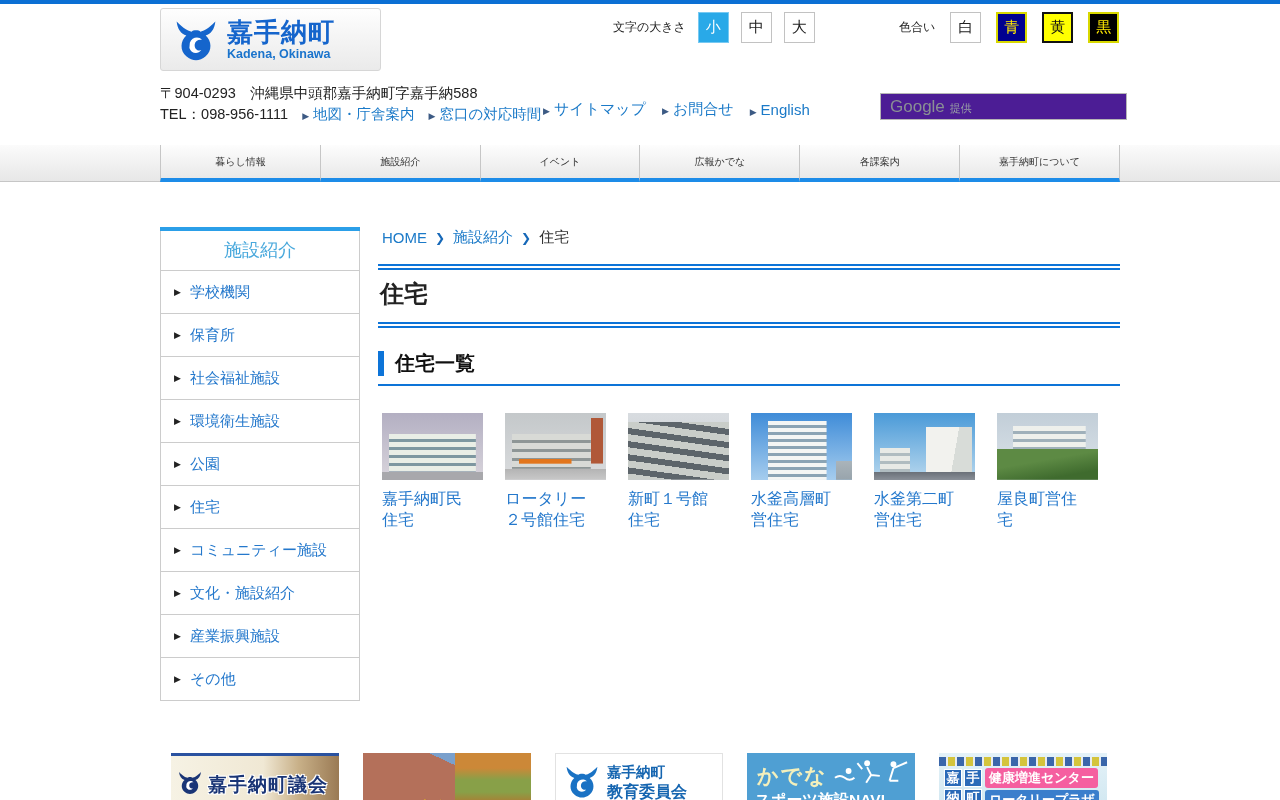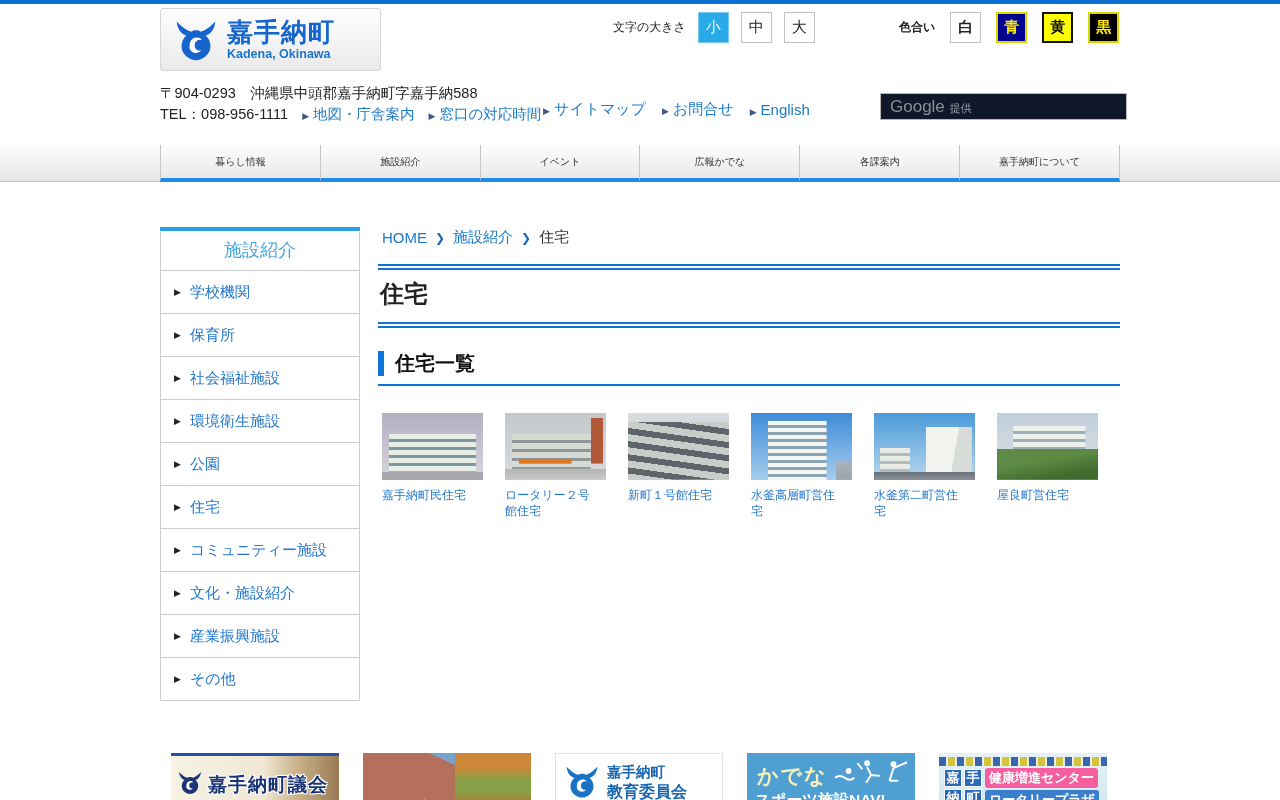--- a/index.html
+++ b/index.html
@@ -14,37 +14,37 @@
   .logo-box { position:absolute; left:160px; top:8px; width:221px; height:63px; box-sizing:border-box;
     border:1px solid #d6d6d6; border-radius:3px; background:linear-gradient(#fefefe,#eaeaea);
     display:flex; align-items:center; padding-left:12px; cursor:pointer; }
   .logo-mark svg { width:46px; height:44px; display:block; }
   .logo-text { margin-left:8px; }
   .logo-title { font-size:26px; font-weight:bold; color:#1565cc; letter-spacing:1px; line-height:1; }
   .logo-sub { font-size:12.5px; font-weight:bold; color:#1b74cc; margin-top:3px; line-height:1; }
 
   .ctrl-label { font-size:12px; color:#222; }
   .textsize { position:absolute; left:613px; top:12px; height:31px; display:flex; align-items:center; gap:12px; }
-  .colorscheme { position:absolute; left:899px; top:12px; height:31px; display:flex; align-items:center; gap:15px;font-weight:bold; }
+  .colorscheme { position:absolute; left:899px; top:12px; height:31px; display:flex; align-items:center; gap:15px; }
   .ctrl-btn { width:31px; height:31px; box-sizing:border-box; display:flex; align-items:center; justify-content:center;
     font-size:15px; cursor:pointer; }
   .btn-small { background:#29a9e8; color:#fff; border:1px solid #77c9f2; }
   .btn-plain { background:#fff; color:#222; border:1px solid #c2c2c2; }
   .btn-blue  { background:#000090; color:#ffe800; border:2px solid #d8d800; }
   .btn-yellow{ background:#ffff00; color:#111;    border:2px solid #111; }
   .btn-black { background:#000;    color:#ffe800; border:2px solid #d8d800; }
 
   .addr   { position:absolute; left:160px; top:84px;  font-size:14.5px; color:#222; }
   .telrow { position:absolute; left:160px; top:105px; font-size:14.5px; color:#222; display:flex; gap:14px; align-items:center; }
   .arrow  { font-size:9px; color:#3c5a84; margin-right:4px; }
   .hlink  { color:#1b7ac8; cursor:pointer; }
   .quicklinks { position:absolute; left:543px; top:100px; font-size:15px; display:flex; gap:16px; align-items:center; }
 
   .searchbox { position:absolute; left:880px; top:93px; width:247px; height:27px; box-sizing:border-box;
-    border:1px solid #b6b6b6; background:#0f172a; display:flex; align-items:center; padding-left:9px; cursor:text; }
+    border:1px solid #b6b6b6; background:#4c1d95; display:flex; align-items:center; padding-left:9px; cursor:text; }
   .g-brand { color:#8a8f94; font-size:17px; }
   .g-prov  { color:#9aa0a6; font-size:11px; margin-left:5px; margin-top:3px; }
 
   
   .nav { position:absolute; left:0; top:145px; width:1280px; height:37px; box-sizing:border-box;
     background:linear-gradient(#fbfbfb,#e7e7e7); border-bottom:1px solid #c6c6c6; }
   .tabstrip { position:absolute; left:160px; top:0; width:960px; height:37px; display:flex; }
   .tab { flex:1; box-sizing:border-box; border-left:1px solid #c6c6c6; border-bottom:4px solid #1d8ce8;
     background:linear-gradient(#fdfdfd,#e9e9e9); display:flex; align-items:center; justify-content:center;
     font-size:10px; color:#333; cursor:pointer; white-space:nowrap; }
@@ -69,21 +69,21 @@
 
   .sechead { position:absolute; left:378px; top:350px; width:742px; border-bottom:2px solid #0d74d8;
     padding-bottom:7px; display:flex; align-items:center; }
   .secbar { width:6px; height:25px; background:#0d74d8; margin-right:11px; }
   .sectitle { font-size:20px; font-weight:bold; color:#111; }
 
   
   .cards { position:absolute; left:382px; top:413px; display:flex; gap:22px; }
   .card { width:101px; cursor:pointer; }
   .photo { width:101px; height:67px; background-repeat:no-repeat; }
-  .card-label { margin-top:8px; width:86px; font-size:12px; line-height:1.32; color:#2478cc; word-break:break-all; }
+  .card-label { margin-top:8px; width:86px; font-size:16px; line-height:1.32; color:#2478cc; word-break:break-all; }
 
   .p1 { background-image:
         linear-gradient(#a8a8ac,#a8a8ac),
         repeating-linear-gradient(180deg,#e9eee6 0 5px,#7d97a0 5px 8px),
         linear-gradient(180deg,#b3afc2,#d9d5dc);
         background-size:100% 12%,86% 56%,100% 100%; background-position:0 100%,50% 72%,0 0; }
   .p2 { background-image:
         linear-gradient(#b4b4b4,#c8c8c8),
         linear-gradient(#e2761c,#e2761c),
         repeating-linear-gradient(180deg,#d8dad6 0 6px,#8e9696 6px 9px),

